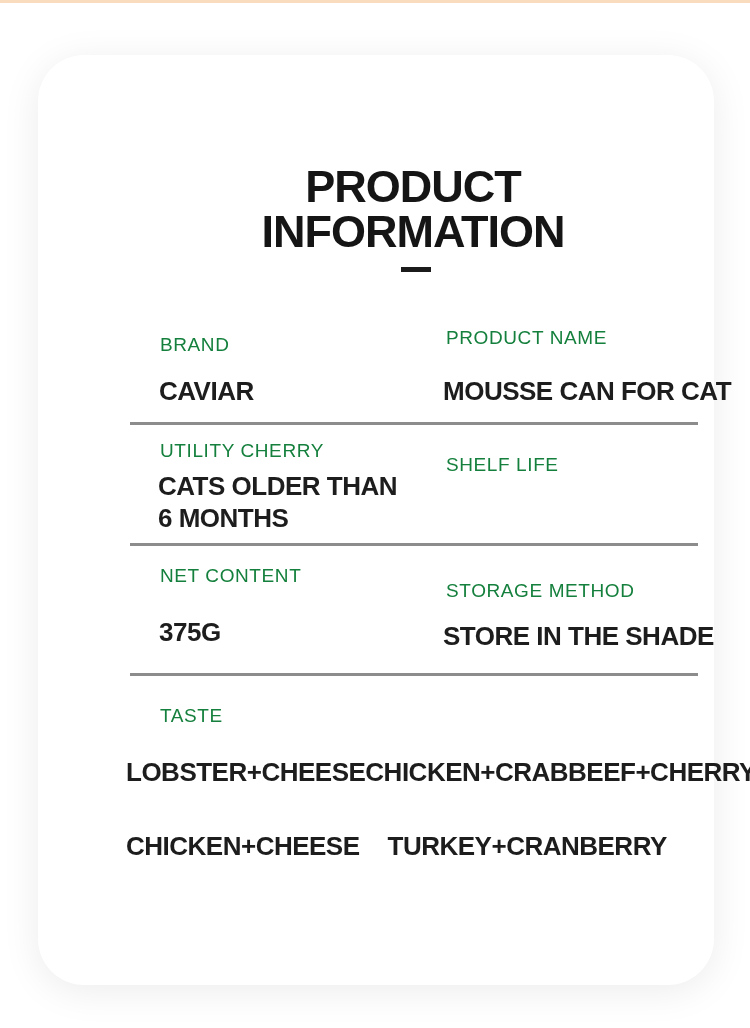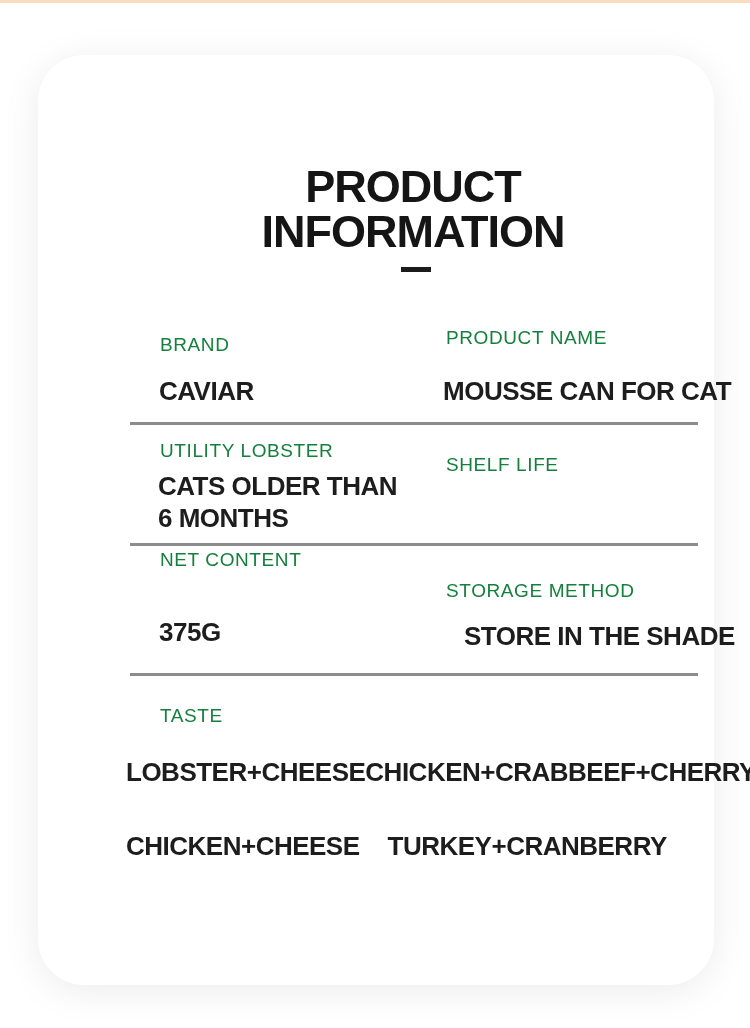--- a/index.html
+++ b/index.html
@@ -60,24 +60,24 @@
     line-height: 32px;
   }
   .lbl-brand          { left: 122px; top: 279px; }
   .val-brand          { left: 121px; top: 320px; }
   .lbl-product-name   { left: 408px; top: 272px; }
   .val-product-name   { left: 405px; top: 320px; }
   .lbl-utility-object { left: 122px; top: 385px; }
   .val-utility-object { left: 120px; top: 415px; }
   .lbl-shelf-life     { left: 408px; top: 399px; text-align: right; }
   .val-shelf-life     { left: 406px; top: 433px; }
-  .lbl-net-content    { left: 122px; top: 494px; }
+  .lbl-net-content    { left: 122px; top: 510px; }
   .val-net-content    { left: 121px; top: 561px; }
   .lbl-storage-method { left: 408px; top: 525px; }
-  .val-storage-method { left: 405px; top: 565px; margin-left: 21px; }
+  .val-storage-method { left: 405px; top: 565px; }
   .lbl-taste          { left: 122px; top: 650px; }
   .divider {
     position: absolute;
     left: 92px;
     width: 568px; height: 3px;
     background: #8c8c8c;
   }
   .divider-1 { top: 367px; }
   .divider-2 { top: 488px; }
   .divider-3 { top: 618px; }
@@ -109,21 +109,21 @@
   <div class="title-underline"></div>
 
   <div class="field-label lbl-brand">BRAND</div>
   <div class="field-value val-brand">CAVIAR</div>
 
   <div class="field-label lbl-product-name">PRODUCT NAME</div>
   <div class="field-value val-product-name">MOUSSE CAN FOR CAT</div>
 
   <div class="divider divider-1"></div>
 
-  <div class="field-label lbl-utility-object">UTILITY LOBSTER</div>
+  <div class="field-label lbl-utility-object">UTILITY CHERRY</div>
   <div class="field-value val-utility-object">
     <div>CATS OLDER THAN</div>
     <div>6 MONTHS</div>
   </div>
 
   <div class="field-label lbl-shelf-life">SHELF LIFE</div>
 
   <div class="divider divider-2"></div>
 
   <div class="field-label lbl-net-content">NET CONTENT</div>

